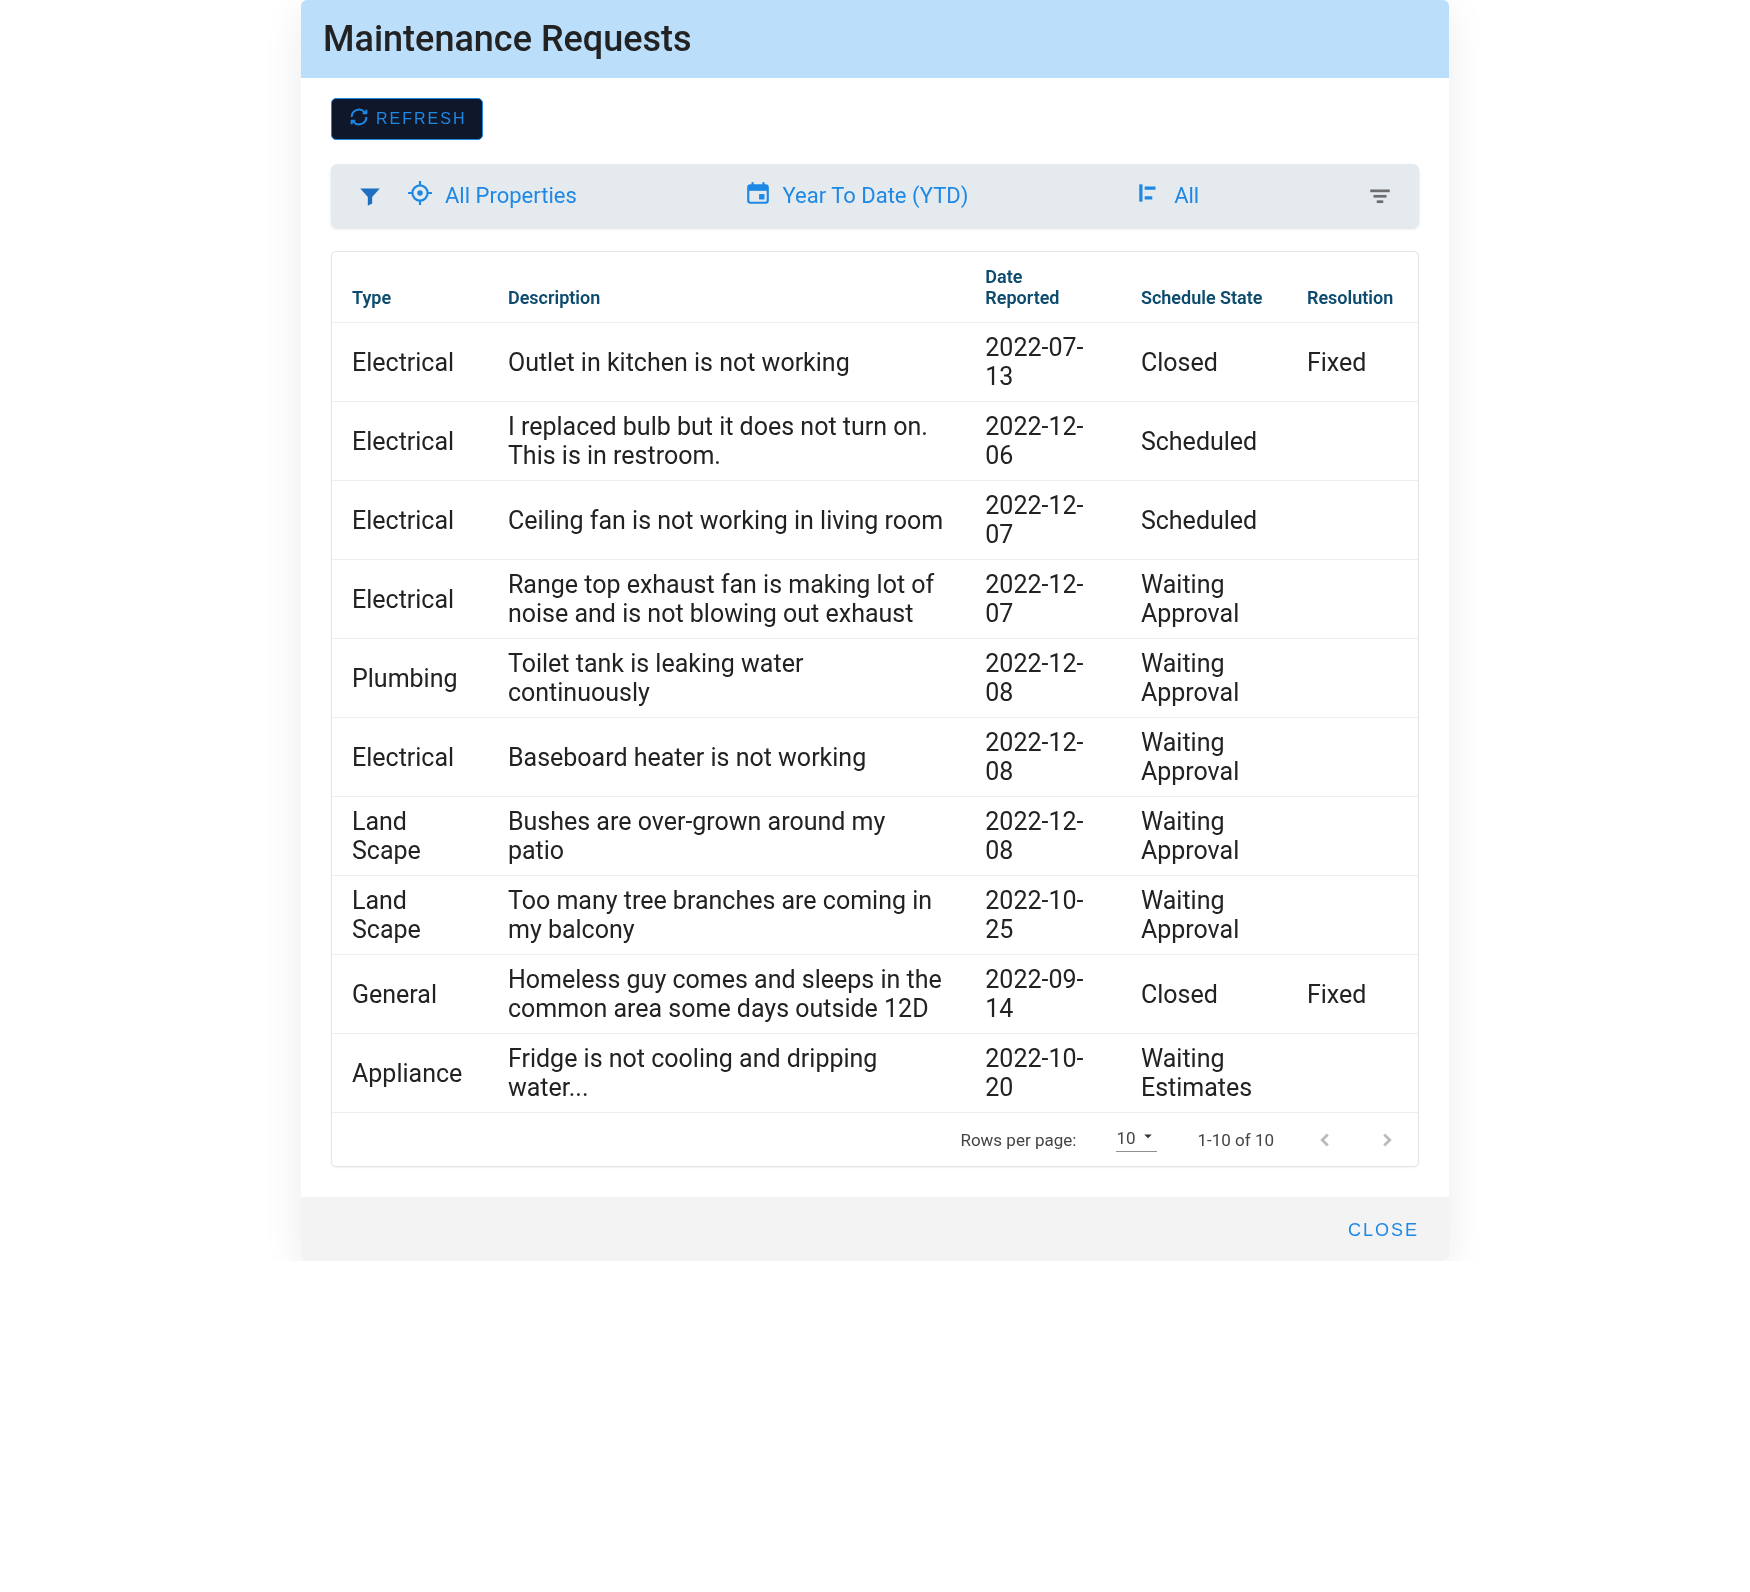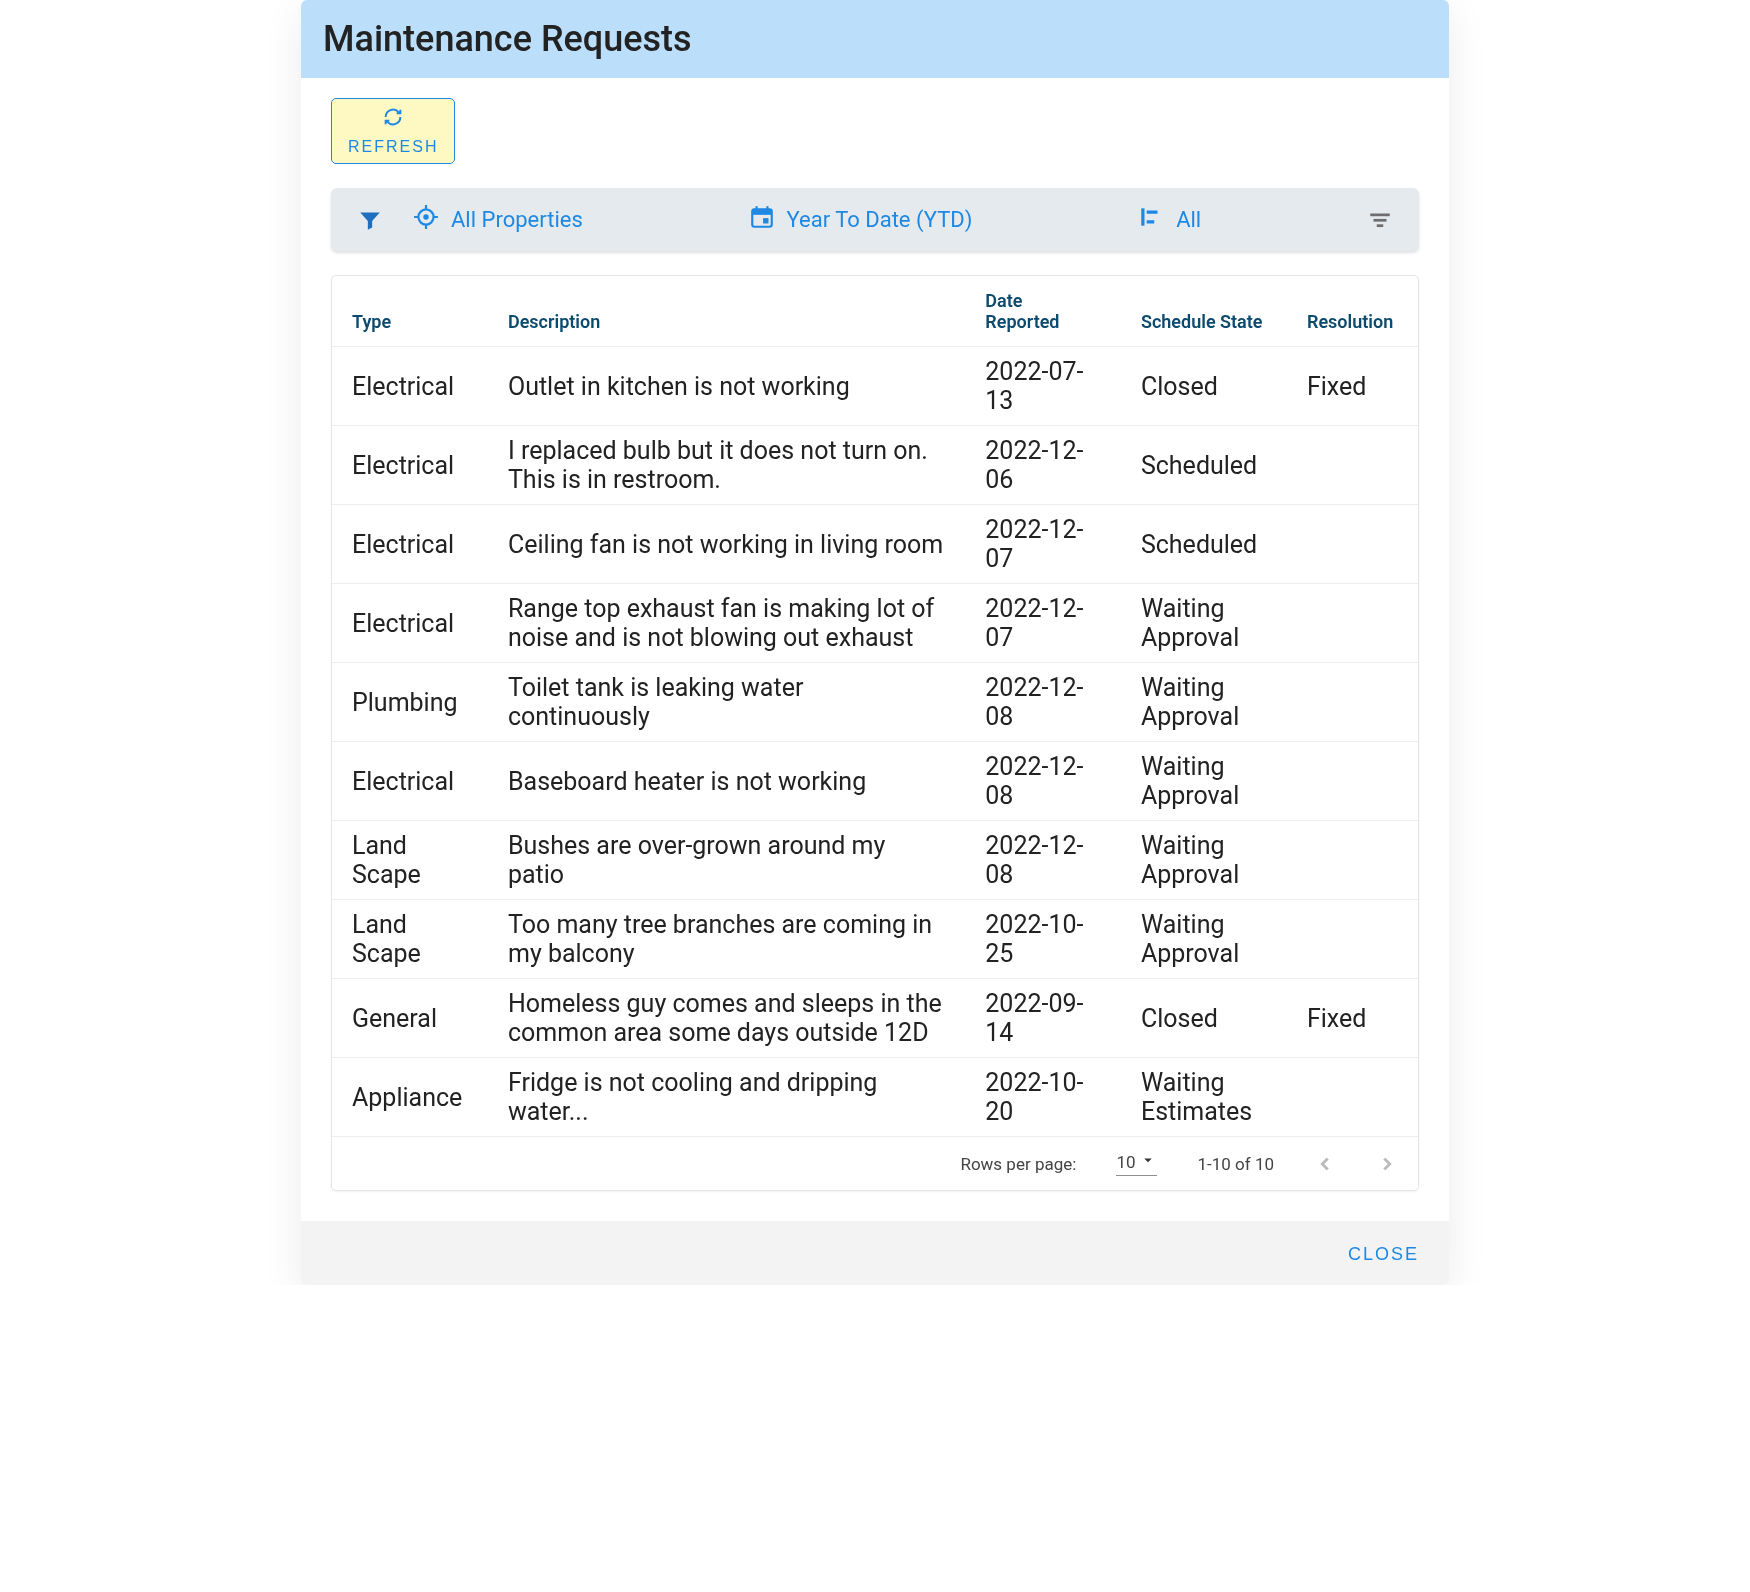--- a/index.html
+++ b/index.html
@@ -28,39 +28,38 @@
   }
   .dialog-body {
     padding: 20px 30px 30px 30px;
   }
   .refresh-btn {
     display: inline-flex;
     align-items: center;
     gap: 6px;
     border: 1px solid #1e88e5;
     color: #1e88e5;
-    background: #fef9c3;
+    background: #0f172a;
     padding: 7px 16px;
     border-radius: 5px;
     font-size: 16px;
     letter-spacing: 2px;
     cursor: pointer;
     font-weight: 500;
-    flex-direction: column;
   }
   .refresh-btn svg { width: 22px; height: 22px; }
   .filter-bar {
     margin-top: 24px;
     background: #e5eaee;
     border-radius: 6px;
     box-shadow: 0 2px 3px rgba(0,0,0,0.12);
     display: flex;
     align-items: center;
     padding: 16px 26px;
-    gap: 30px;
+    gap: 24px;
   }
   .filter-icon { color: #1e6fc0; display:flex; align-items:center;}
   .filter-icon svg { width: 26px; height: 26px; }
   .filter-chip {
     display: flex;
     align-items: center;
     gap: 12px;
     color: #1e88e5;
     font-size: 22px;
     cursor: pointer;

